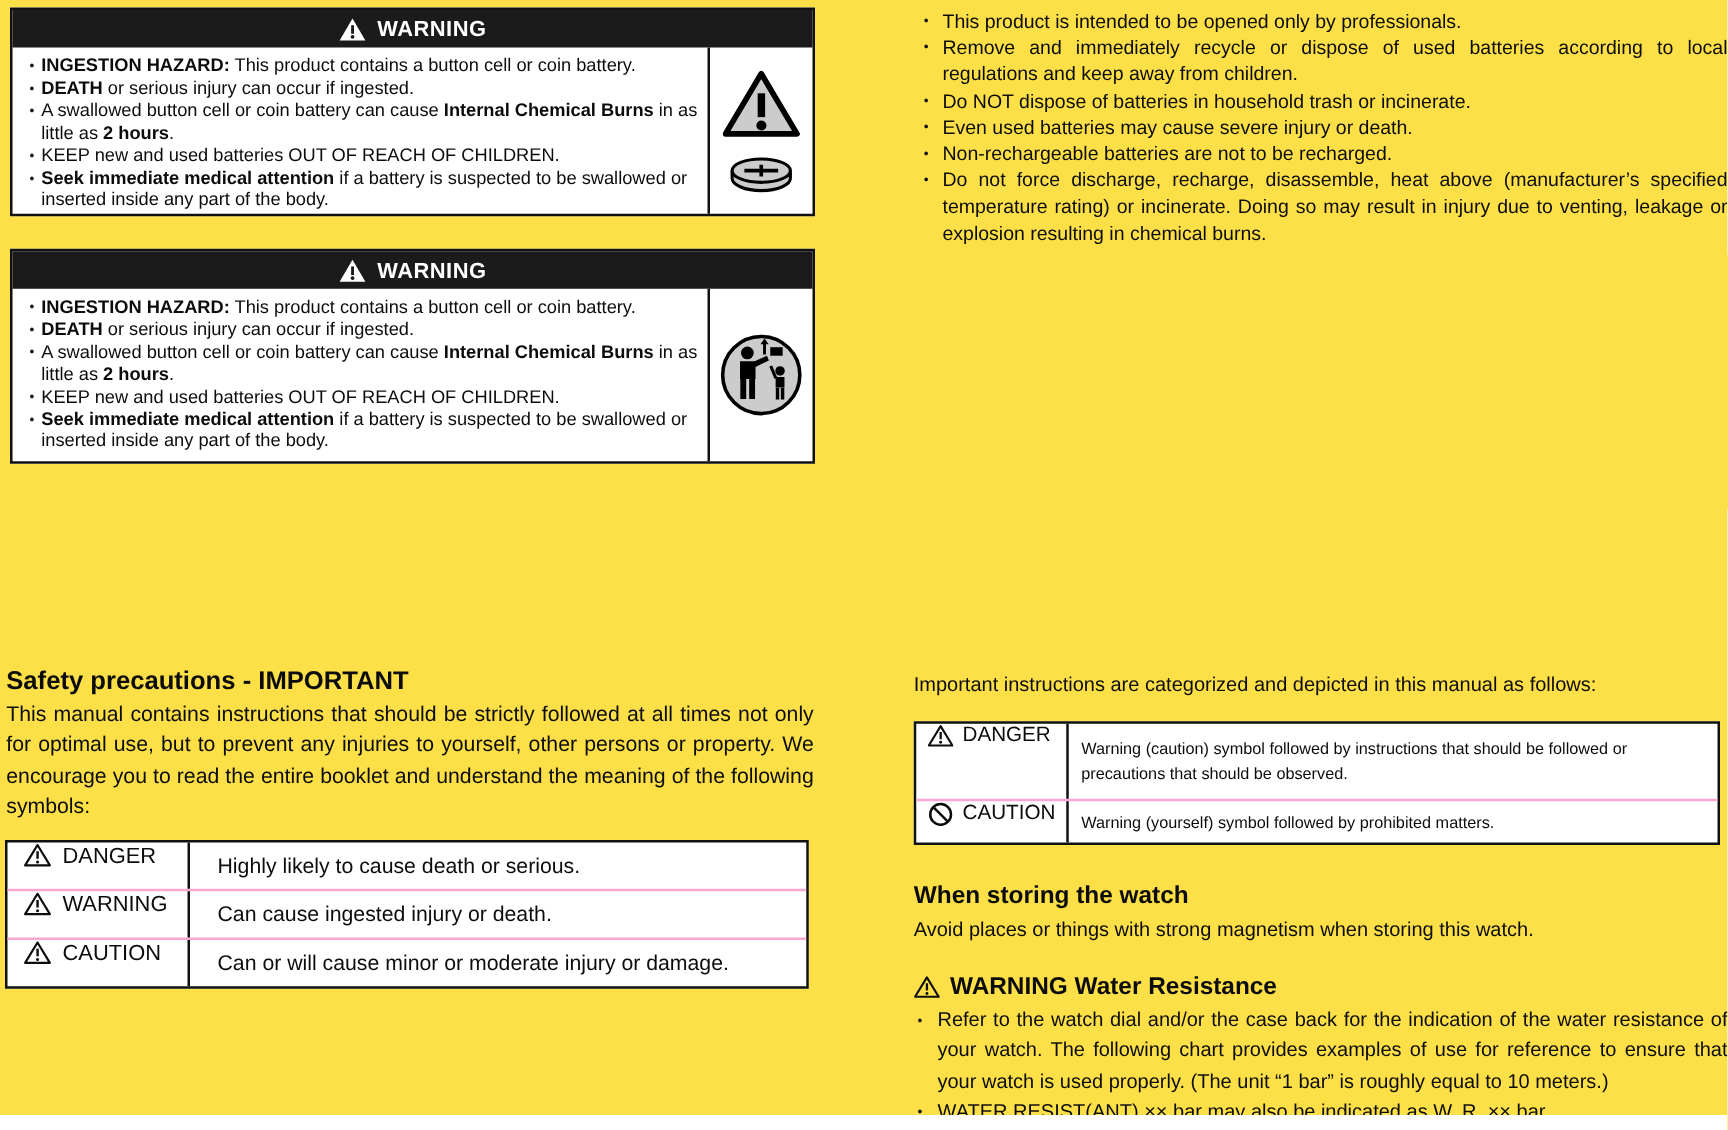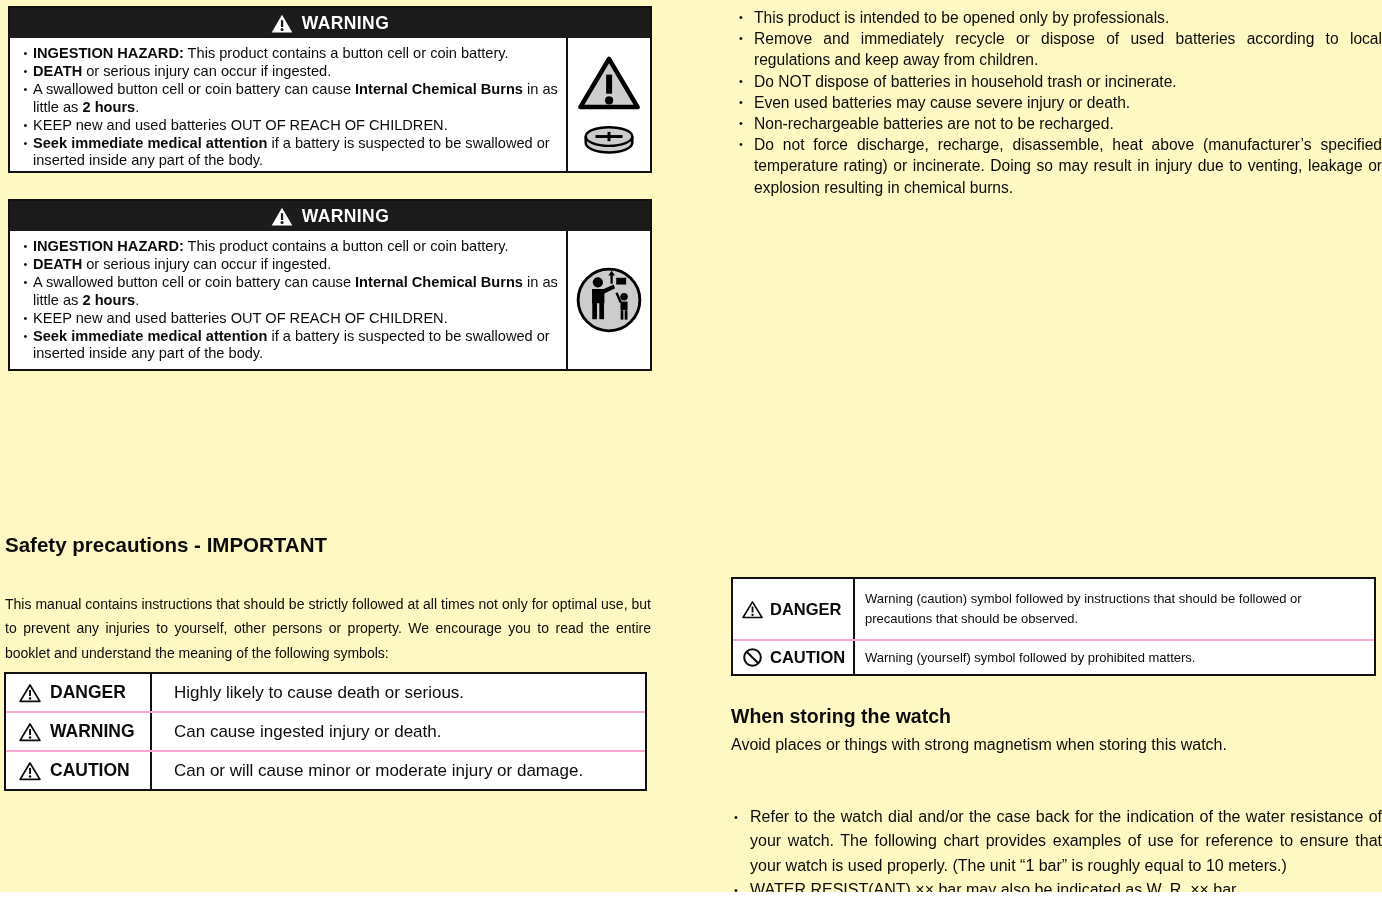--- a/index.html
+++ b/index.html
@@ -1,17 +1,17 @@
 <!DOCTYPE html>
 <html><head>
 <meta charset="utf-8">
 <style>
   html,body{margin:0;padding:0;background:#ffffff;}
   #canvas{
-    position:relative;width:1382px;height:892px;background:#fef9c3;
+    position:relative;width:1382px;height:892px;background:#fde047;
     font-family:"Liberation Sans",sans-serif;color:#0c0c0c;overflow:hidden;
   }
   .abs{position:absolute;}
 
   
   .warnbox{left:8px;width:644px;border:2px solid #111;box-sizing:border-box;background:#fff;}
   .warnbox-header{
     background:#1b1b1b;color:#fff;height:30px;display:flex;align-items:center;
     justify-content:center;gap:9px;font-weight:bold;font-size:17.5px;letter-spacing:.4px;
   }
@@ -28,28 +28,28 @@
 
   
   .rlist{left:737px;top:7px;width:645px;}
   .rbullet{display:flex;font-size:15.6px;line-height:21.2px;}
   .rbullet .dot{width:17px;flex:0 0 17px;font-size:11px;line-height:21.2px;text-align:left;padding-left:2px;box-sizing:border-box;}
   .rbullet .rtext{flex:1;text-align:justify;}
 
   
   .h1{font-weight:bold;font-size:20.5px;line-height:24px;}
   .h2{font-weight:bold;font-size:19.5px;line-height:23px;}
-  .para{font-size:14px;line-height:24.4px;text-align:justify;margin-top:32px;}
+  .para{font-size:17px;line-height:24.4px;text-align:justify;}
   .plain{font-size:16px;line-height:21px;}
 
   
   .xtable{border:2px solid #111;box-sizing:border-box;background:#fff;}
   .xrow{display:flex;align-items:stretch;border-top:2px solid #f9a8d4;}
   .xrow:first-child{border-top:none;}
-  .xlabel{display:flex;align-items:center;gap:9px;box-sizing:border-box;font-weight:bold;}
+  .xlabel{display:flex;gap:9px;box-sizing:border-box;font-weight:normal;}
   .xdesc{flex:1;display:flex;align-items:center;box-sizing:border-box;border-left:2px solid #111;}
 
   .ltable{left:4px;top:672px;width:643px;}
   .ltable .xrow{height:37px;}
   .ltable .xlabel{width:144px;flex:0 0 144px;padding-left:13px;font-size:17.5px;}
   .ltable .xdesc{padding-left:22px;font-size:17px;}
 
   .rtable{left:731px;top:577px;width:645px;}
   .rtable .row-danger{height:60px;}
   .rtable .row-caution{height:33px;}
@@ -247,20 +247,21 @@
       <div class="xlabel">
         <svg class="icon" width="22" height="20" style="color:#0c0c0c">
             <use href="#sym-tri-outline"></use>
           </svg>
         <span>CAUTION</span>
       </div>
       <div class="xdesc">Can or will cause minor or moderate injury or damage.</div>
     </div>
   </div>
 
+  <div class="abs plain" style="left:731px;top:538px;width:650px;">Important instructions are categorized and depicted in this manual as follows:</div>
 
   <div class="abs xtable rtable">
     <div class="xrow row-danger">
       <div class="xlabel">
         <svg class="icon" width="21" height="19" style="color:#0c0c0c">
             <use href="#sym-tri-outline"></use>
           </svg>
         <span>DANGER</span>
       </div>
       <div class="xdesc">Warning (caution) symbol followed by instructions that should be followed or precautions that should be observed.</div>
@@ -272,20 +273,26 @@
           </svg>
         <span>CAUTION</span>
       </div>
       <div class="xdesc">Warning (yourself) symbol followed by prohibited matters.</div>
     </div>
   </div>
 
   <div class="abs plain" style="left:731px;top:734px;width:650px;">Avoid places or things with strong magnetism when storing this watch.</div>
   <div class="abs h2" style="left:731px;top:705px;">When storing the watch</div>
 
+  <div class="abs h2 wr-head" style="left:731px;top:778px;">
+    <svg class="icon" width="21" height="19" style="color:#0c0c0c">
+        <use href="#sym-tri-outline"></use>
+      </svg>
+    <span>WARNING Water Resistance</span>
+  </div>
 
   <div class="abs wrlist">
     <div class="wrbullet">
         <span class="dot">•</span>
         <span class="rtext">Refer to the watch dial and/or the case back for the indication of the water resistance of your watch. The following chart provides examples of use for reference to ensure that your watch is used properly. (The unit “1 bar” is roughly equal to 10 meters.)</span>
       </div>
     <div class="wrbullet">
         <span class="dot">•</span>
         <span class="rtext">WATER RESIST(ANT) ×× bar may also be indicated as W. R. ×× bar.</span>
       </div>

